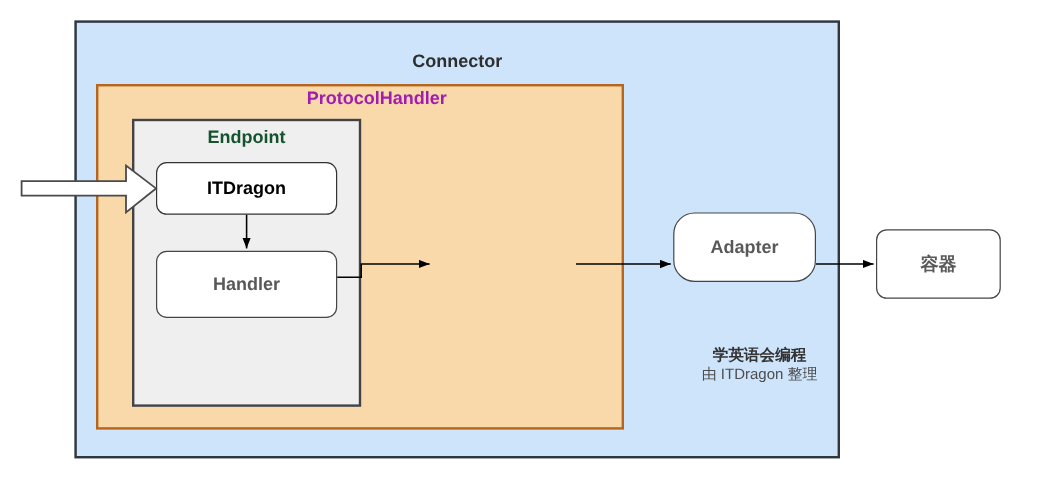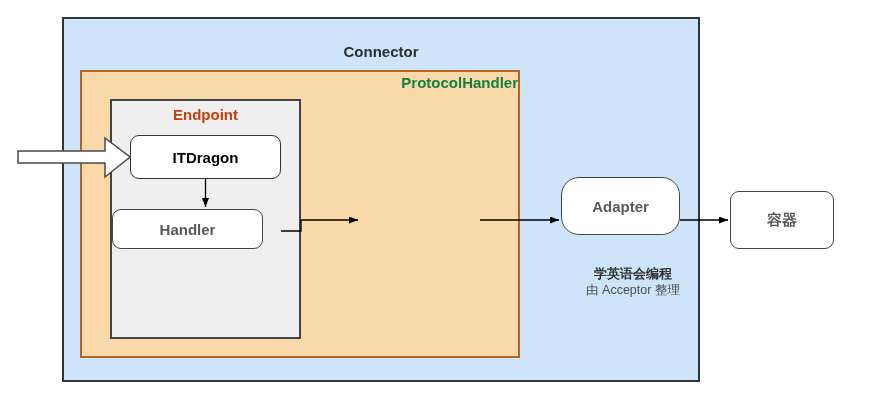--- a/index.html
+++ b/index.html
@@ -18,42 +18,42 @@
     background:var(--protocol-fill,#f9d8aa);
     border:2px solid var(--protocol-border,#b5651d);
   }
   .group-endpoint {
     left:110px; top:99px; width:191px; height:240px;
     background:var(--endpoint-fill,#efefef);
     border:2px solid var(--endpoint-border,#434343);
   }
   .group-title { font-weight:bold; font-size:15px; color:#2e2e2e; }
   .title-connector { display:block; text-align:center; padding-top:24px; }
-  .title-protocol  { display:block; text-align:right; padding:2px 0 0 28px; color:#15803d; }
-  .title-endpoint  { display:block; text-align:center; padding-top:5px; color:#c2410c; }
+  .title-protocol  { display:block; text-align:center; padding:2px 0 0 28px; color:#a21caf; }
+  .title-endpoint  { display:block; text-align:center; padding-top:5px; color:#14532d; }
 
   
   .node {
     position:absolute; box-sizing:border-box;
     background:var(--node-fill,#ffffff);
     border:1.5px solid var(--node-border,#454545);
     border-radius:9px;
     display:flex; align-items:center; justify-content:center;
     font-weight:bold; font-size:15px; color:var(--node-text,#595959);
   }
   .node-acceptor      { left:130px; top:135px; width:151px; height:44px; color:var(--acceptor-text,#000000); border-color:#333333; }
-  .node-handler       { left:112px; top:209px; width:151px; height:40px; }
+  .node-handler       { left:130px; top:209px; width:151px; height:56px; }
   .node-async-timeout { left:130px; top:281px; width:152px; height:38px; color:#4d4d4d; }
   .node-processor     { left:360px; top:191px; width:120px; height:58px; }
   .node-adapter       { left:561px; top:177px; width:119px; height:58px;border-radius:18px; }
   .node-container     { left:730px; top:191px; width:104px; height:58px; }
 
   
   .credit {
-    position:absolute; left:522px; top:266px; width:222px;
+    position:absolute; left:522px; top:288px; width:222px;
     text-align:center; font-size:12.5px; line-height:16px; color:#4d4d4d;
   }
   .credit .credit-strong { font-weight:bold; font-size:13px; color:#333333; }
 
   
   .arrows { position:absolute; left:0; top:0; width:871px; height:401px; pointer-events:none; }
   .flow-line { stroke:var(--arrow,#000000); stroke-width:1.3; fill:none; }
   .block-arrow { fill:#ffffff; stroke:#4a4a4a; stroke-width:1.5; }
 </style>
 </head>
@@ -81,21 +81,21 @@
   </div>
   <div class="node node-adapter">
     <span>Adapter</span>
   </div>
   <div class="node node-container">
     <span>容器</span>
   </div>
 
   <div class="credit">
     <div class="credit-strong">学英语会编程</div>
-    <div>由 Acceptor 整理</div>
+    <div>由 ITDragon 整理</div>
   </div>
 
   <svg class="arrows" viewBox="0 0 871 401" xmlns="http://www.w3.org/2000/svg">
     <defs>
       <marker id="ah" markerUnits="userSpaceOnUse" markerWidth="10" markerHeight="8" refX="9" refY="3.5" orient="auto">
         <path d="M0,0 L9,3.5 L0,7 Z" fill="#000000"></path>
       </marker>
     </defs>
 
     <polygon class="block-arrow" points="18,151 105,151 105,138 130,157 105,177 105,163 18,163"></polygon>

